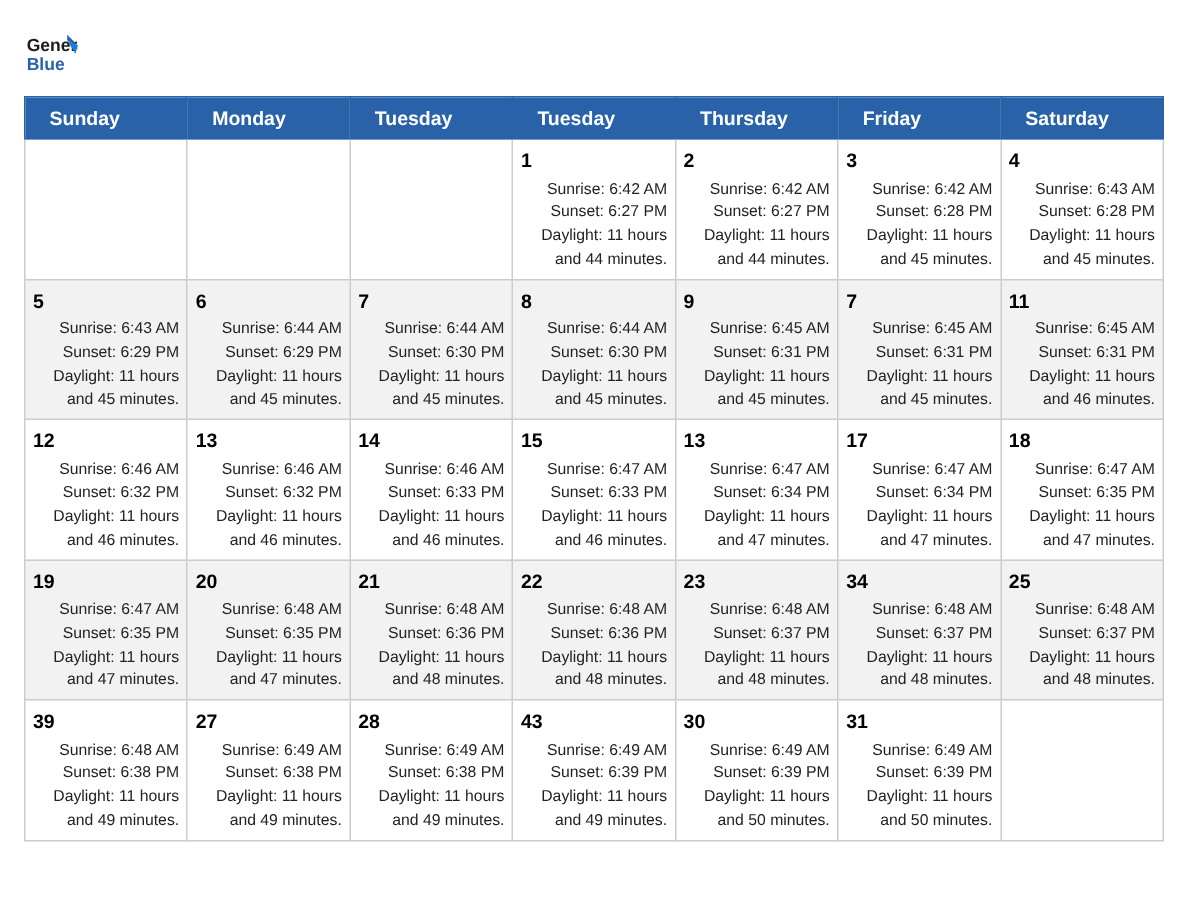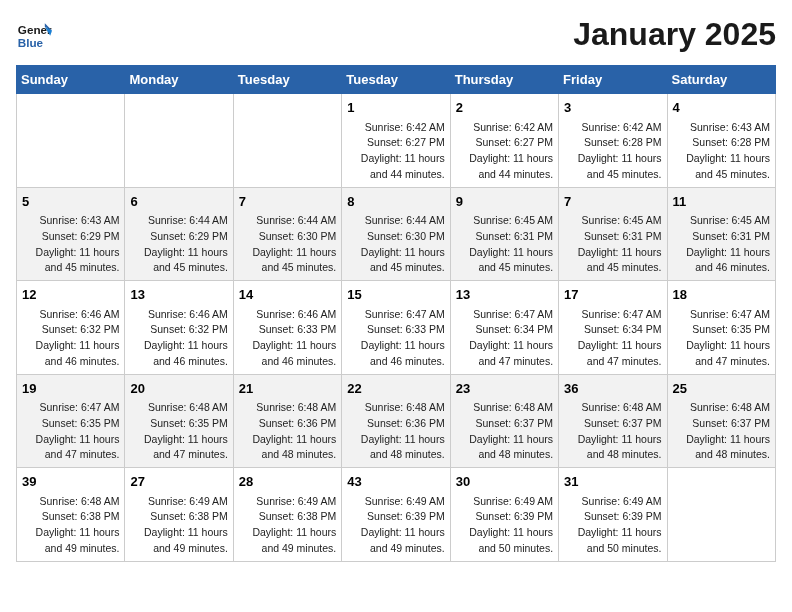--- a/index.html
+++ b/index.html
@@ -38,21 +38,21 @@
       color: #555;
     }
     .calendar-table {
       width: 100%;
       border-collapse: collapse;
       font-size: 11px;
     }
     .calendar-table thead th {
       background: #2962a8;
       color: #fff;
-      padding: 6px 4px;
+      padding: 6px 16px;
       text-align: left;
       font-size: 13px;
       font-weight: bold;
       border: 1px solid #2962a8;
     }
     .calendar-table tbody td {
       border: 1px solid #ccc;
       vertical-align: top;
       padding: 4px 5px;
       width: calc(100% / 7);
@@ -86,21 +86,20 @@
 <div class="header">
   <div class="logo">
     <svg class="logo-icon" viewBox="0 0 40 40">
       <text x="2" y="20" font-size="13" font-weight="bold" fill="#1a1a1a">General</text>
       <text x="2" y="34" font-size="13" font-weight="bold" fill="#2962a8">Blue</text>
       <polygon points="32,8 40,16 32,12" fill="#2962a8"></polygon>
       <polygon points="32,12 40,16 38,22" fill="#1a7fd4"></polygon>
     </svg>
   </div>
   <div class="title-section">
-    <div class="calendar-title">January 2025</div>
   </div>
 </div>
 
 <table class="calendar-table">
   <thead>
     <tr>
     <th>Sunday</th>
         <th>Monday</th>
         <th>Tuesday</th>
         <th>Tuesday</th>
@@ -252,21 +251,21 @@
 Sunset: 6:36 PM
 Daylight: 11 hours and 48 minutes.</div>
         </td>
         <td>
           <div class="day-number">23</div>
           <div class="day-info" style="white-space: pre-line;">Sunrise: 6:48 AM
 Sunset: 6:37 PM
 Daylight: 11 hours and 48 minutes.</div>
         </td>
         <td>
-          <div class="day-number">36</div>
+          <div class="day-number">34</div>
           <div class="day-info" style="white-space: pre-line;">Sunrise: 6:48 AM
 Sunset: 6:37 PM
 Daylight: 11 hours and 48 minutes.</div>
         </td>
         <td>
           <div class="day-number">25</div>
           <div class="day-info" style="white-space: pre-line;">Sunrise: 6:48 AM
 Sunset: 6:37 PM
 Daylight: 11 hours and 48 minutes.</div>
         </td>

